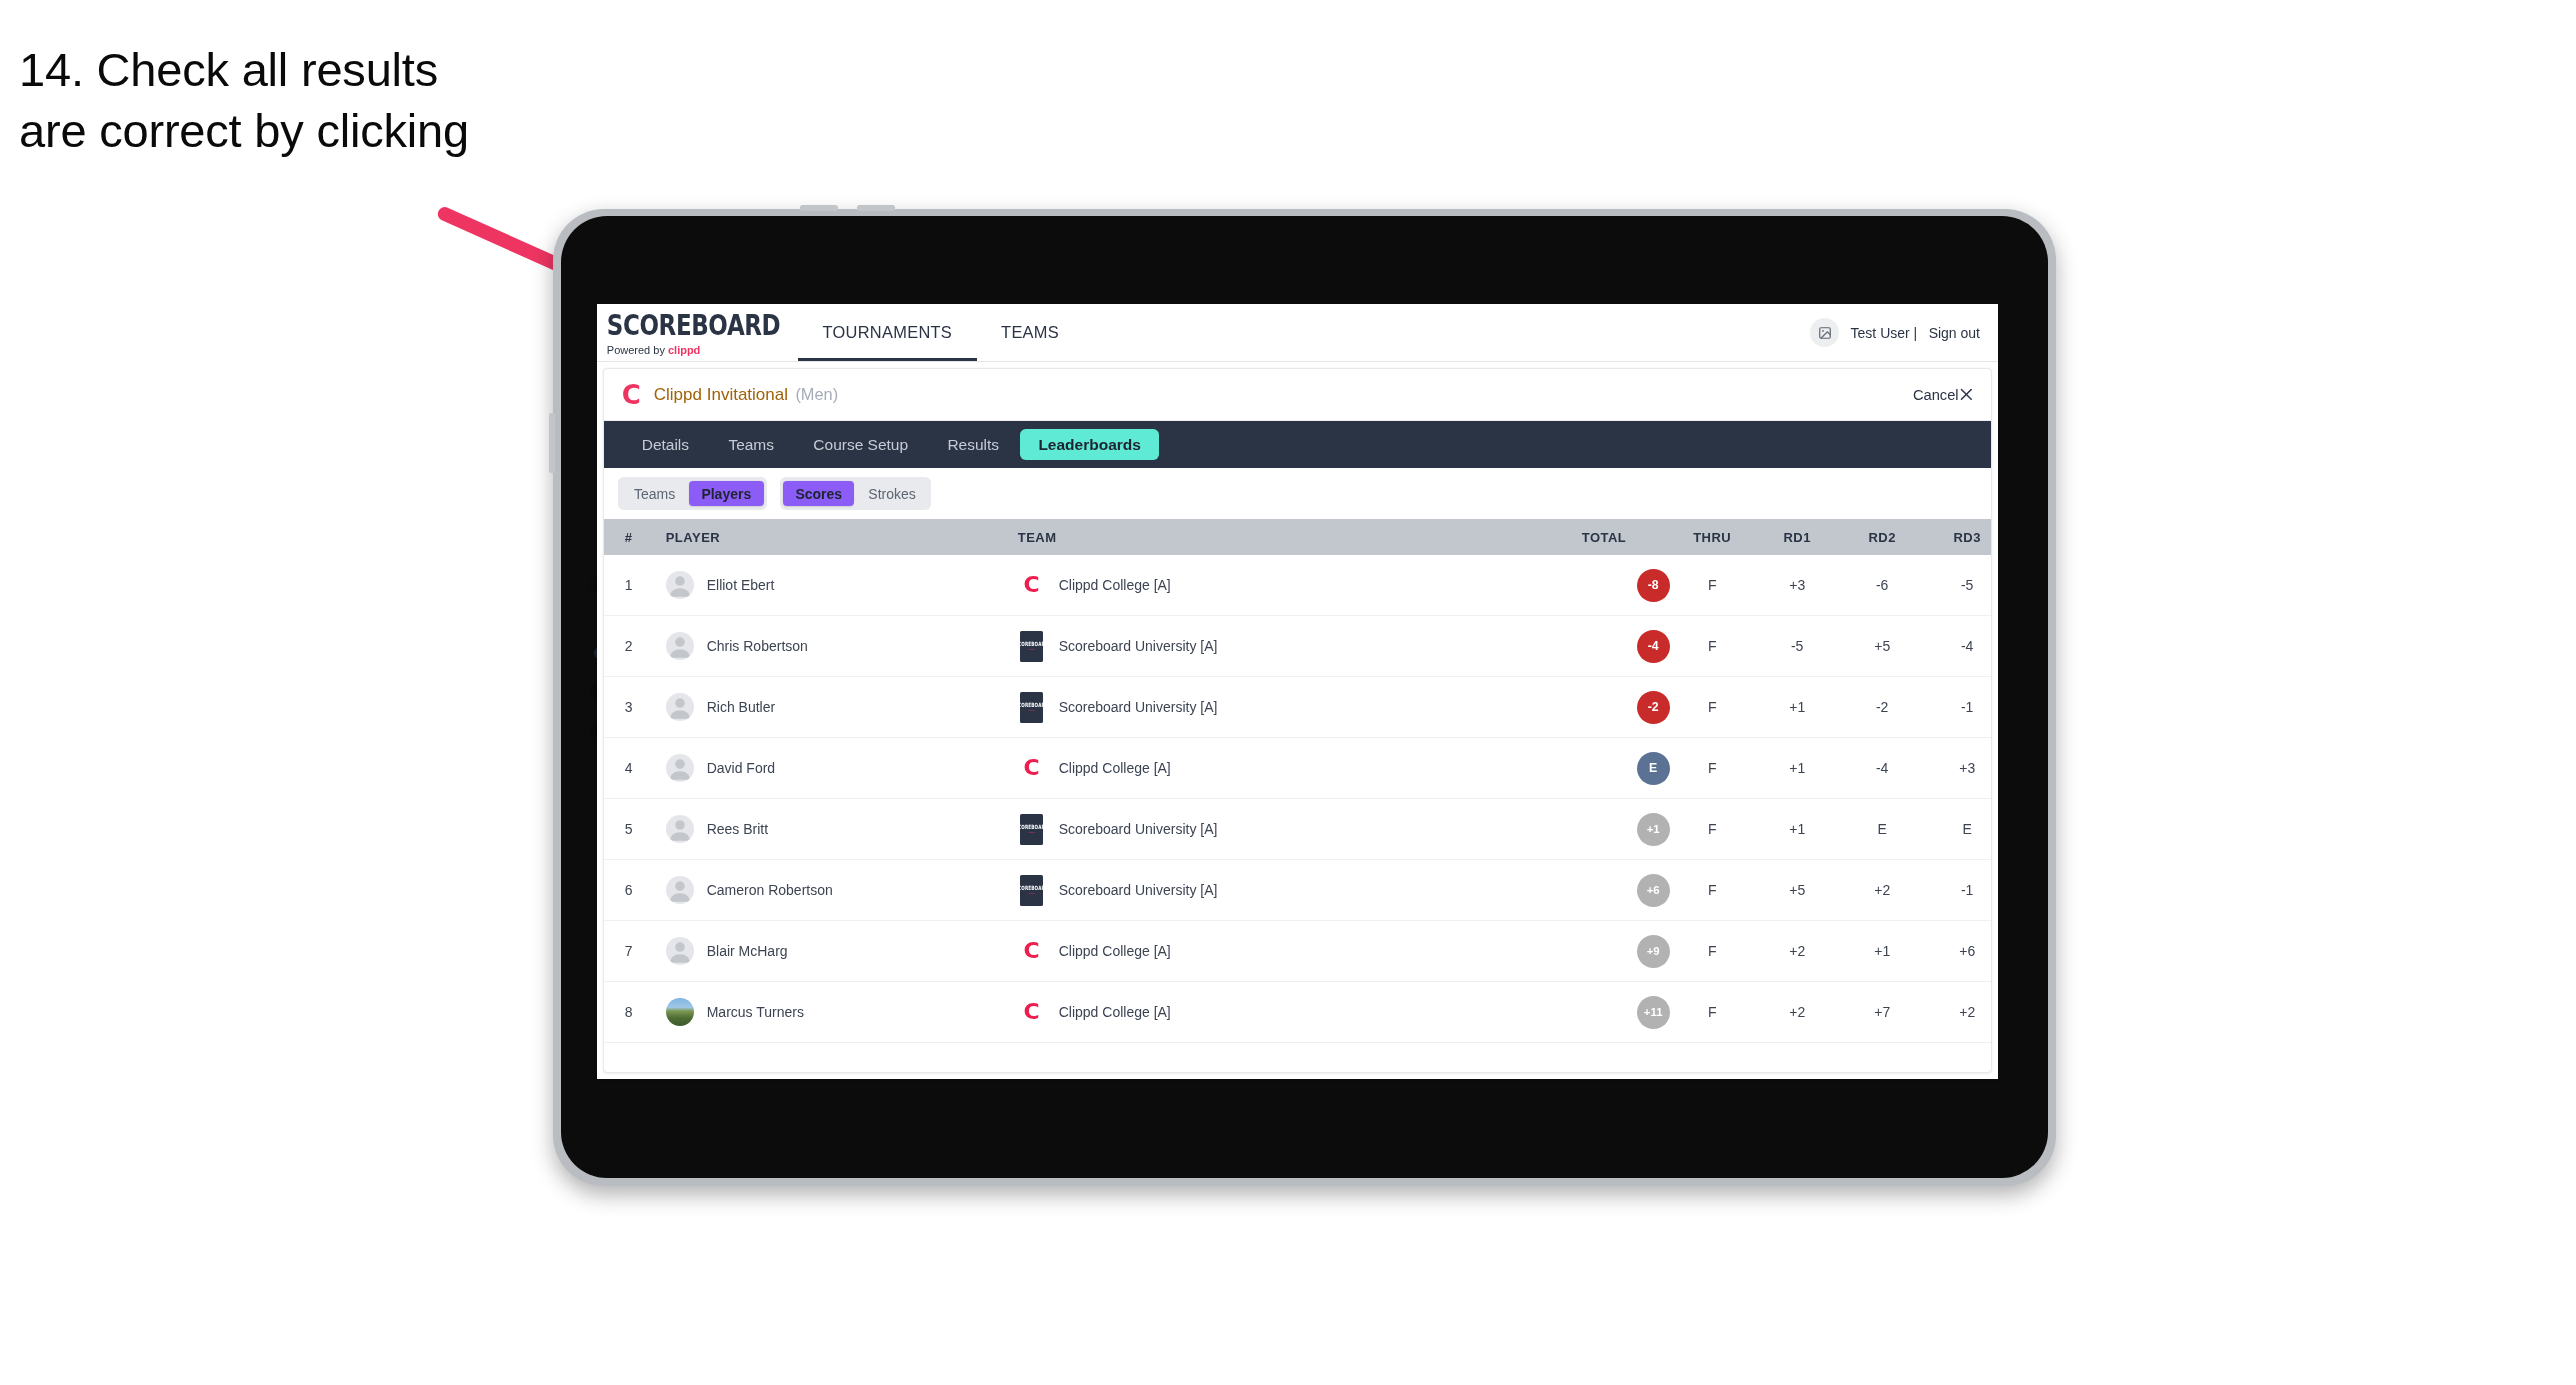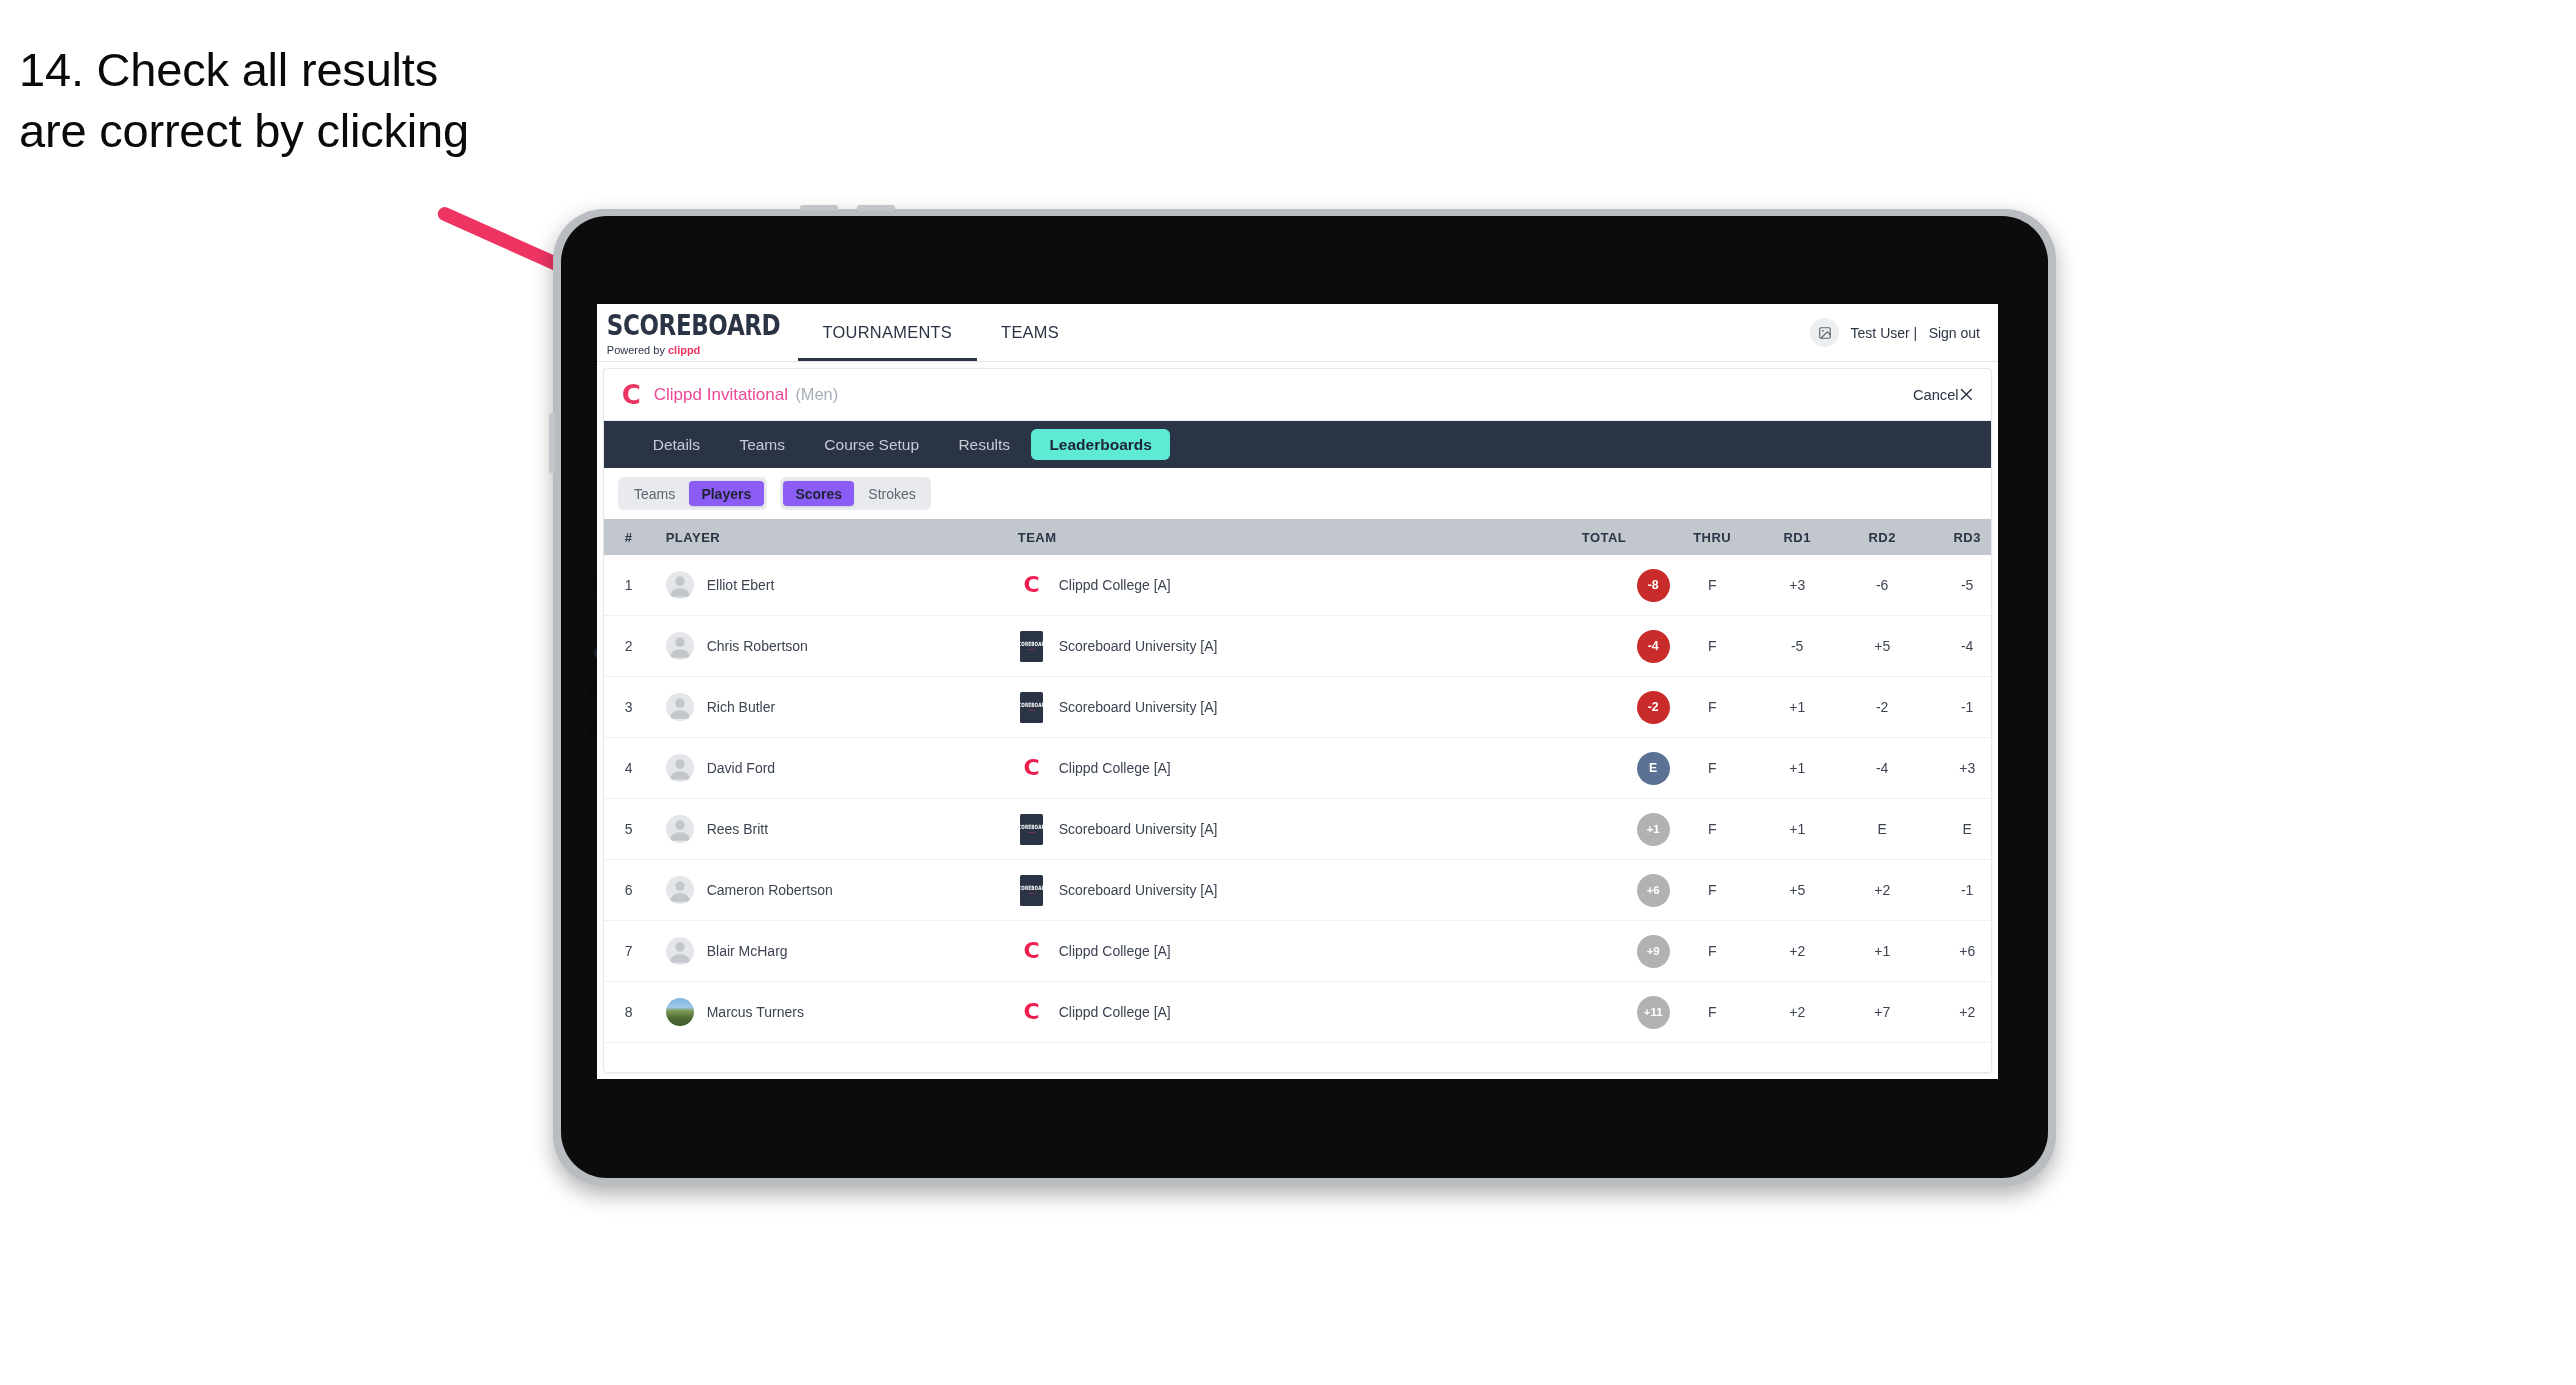--- a/index.html
+++ b/index.html
@@ -83,28 +83,28 @@
     box-shadow:0 0.8px 2.5px rgba(0,0,0,0.07);
   }
   #card-header{
     height:51px;display:flex;align-items:center;padding:0 18px;
     border-bottom:0.8px solid #eceef0;
   }
   .clippd-c{
     font-family:"DejaVu Sans", sans-serif;font-weight:700;font-size:26px;
     color:#ee3562;line-height:1;margin-right:13px;
   }
-  #tournament-title{font-size:17px;color:#ec4899;}
+  #tournament-title{font-size:17px;color:#a16207;}
   #tournament-gender{font-size:16.4px;color:#a6adb8;margin-left:7.4px;}
   #cancel-wrap{margin-left:auto;display:flex;align-items:flex-start;cursor:pointer;}
   #cancel-label{font-size:14.7px;color:#2b3445;}
 
   
   #tabstrip{
-    height:47px;background:#2b3445;display:flex;align-items:center;padding-left:31px;gap:3.3px;
+    height:47px;background:#2b3445;display:flex;align-items:center;padding-left:20px;gap:3.3px;
   }
   .tab{
     font-size:15.5px;color:#c6ccd6;padding:6.5px 18px;border-radius:5.7px;cursor:pointer;
   }
   .tab.active{background:#5eead4;color:#1d2432;font-weight:700;}
 
   
   #toggles{height:51px;display:flex;align-items:center;padding-left:14.7px;gap:13px;}
   .toggle-group{background:#e8eaed;border-radius:5.7px;padding:3.3px;display:flex;gap:1.6px;}
   .toggle-btn{

